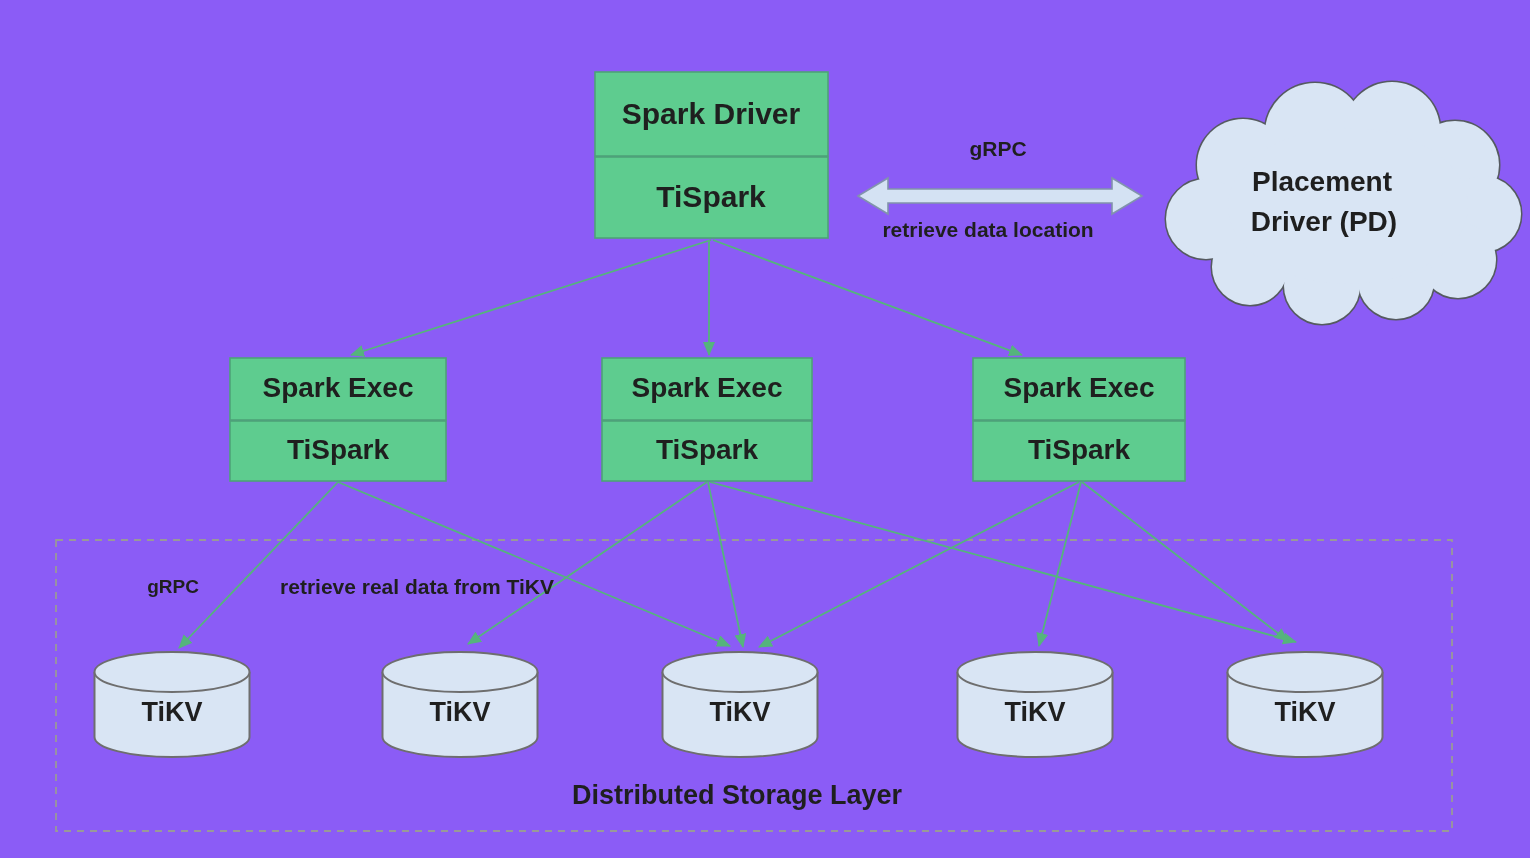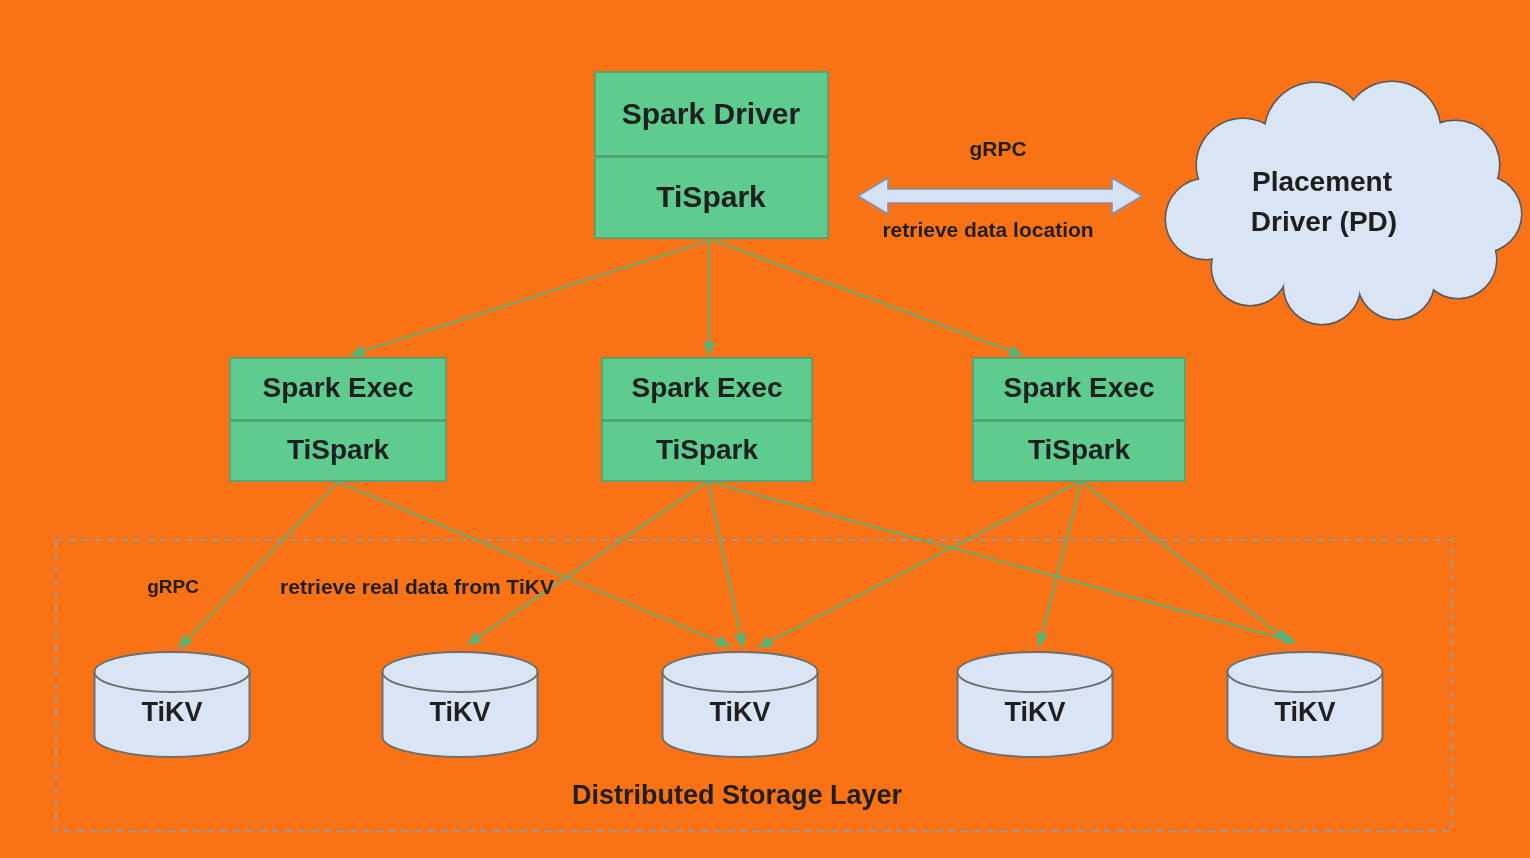--- a/index.html
+++ b/index.html
@@ -1,16 +1,16 @@
 <!DOCTYPE html>
 <html><head>
 <meta charset="utf-8">
 <style>
   html,body{margin:0;padding:0;background:#ffffff;}
-  .stage{width:1530px;height:858px;position:relative;background:#f97316;
+  .stage{width:1530px;height:858px;position:relative;background:#8b5cf6;
          font-family:"Liberation Sans","DejaVu Sans",sans-serif;}
   svg{display:block;}
   .gbox{stroke:#4da377;stroke-width:1.6;}
   .cylp{stroke:#6e6e6e;stroke-width:2;}
   .cloudc{stroke:#555a60;stroke-width:3;}
   .dbl{stroke:#8193ac;stroke-width:1.6;}
   .gline{stroke-width:1.8;fill:none;marker-end:url(#ah);}
   .dashedrect{fill:none;stroke:#999999;stroke-width:1.8;stroke-dasharray:7 6;}
   .ah{fill:#55b47c;}
   text{fill:#1f1f1f;font-weight:600;text-anchor:middle;dominant-baseline:middle;}

